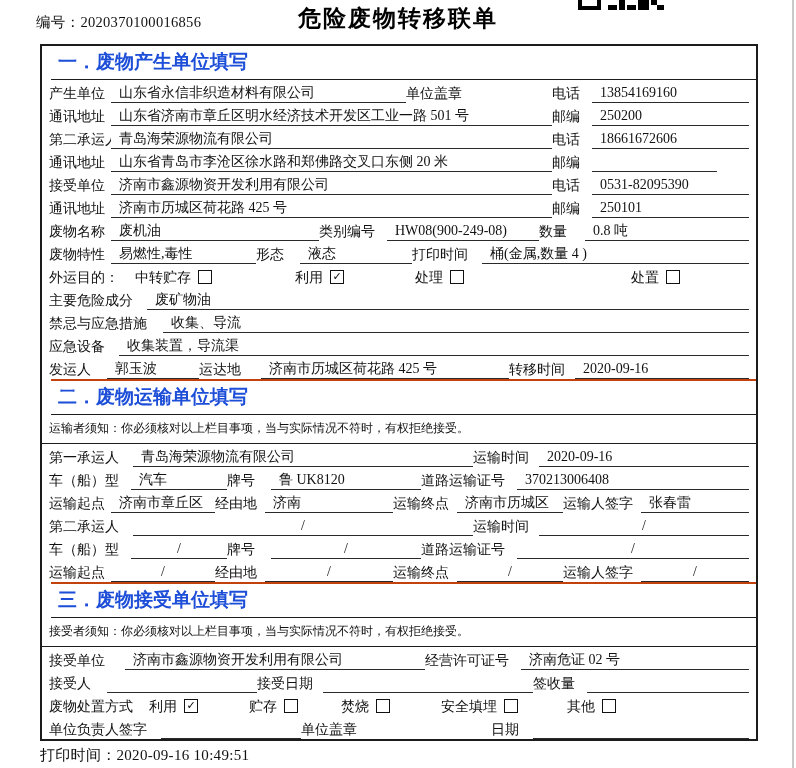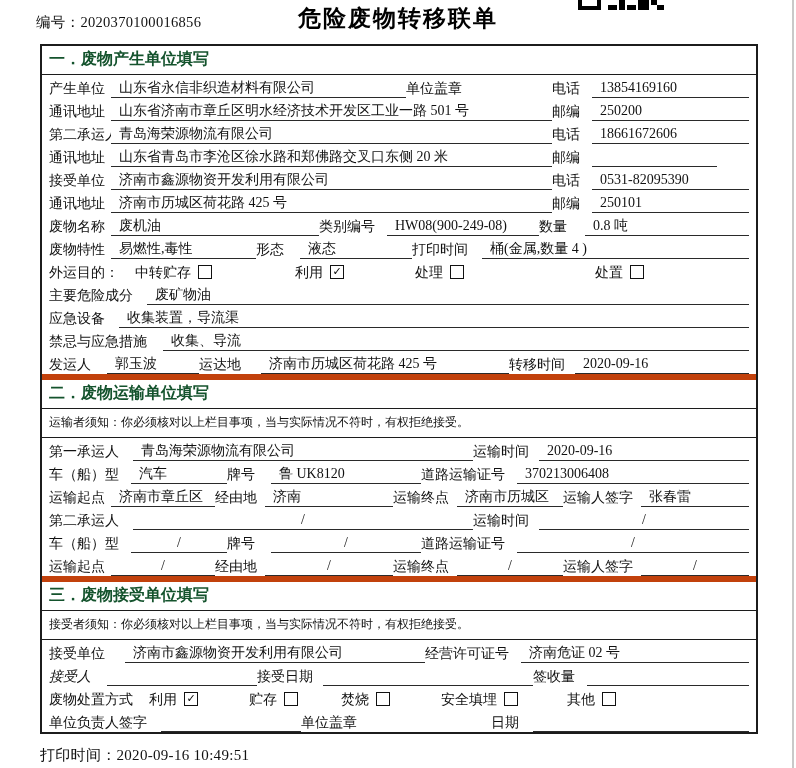--- a/index.html
+++ b/index.html
@@ -9,22 +9,22 @@
     overflow:hidden;
   }
   .serial{position:absolute;left:36px;top:13px;font-size:14.5px;letter-spacing:.3px;}
   .title{position:absolute;left:0;right:0;top:3px;margin:0;text-align:center;
     font-family:"Liberation Sans","DejaVu Sans",sans-serif;font-weight:bold;
     font-size:23px;letter-spacing:2px;color:#000;}
   .qr{position:absolute;left:578px;top:0;}
   .form-table{position:absolute;left:40px;top:44px;width:714px;
     border:2px solid #1c1c1c;background:#fff;}
   .sec-header{font-family:"Liberation Sans","DejaVu Sans",sans-serif;font-weight:bold;
-    font-size:16px;color:#14532d;padding:3px 7px 4px;border-bottom:1px solid #1c1c1c;}
-  .sec-header:not(:first-child){border-top:6px solid #c2410c;}
+    font-size:19px;color:#1d4ed8;padding:3px 7px 4px;border-bottom:1px solid #1c1c1c;margin-left:9px;}
+  .sec-header:not(:first-child){border-top:2px solid #c2410c;}
   .note{font-size:12px;padding:5px 7px 6px;border-bottom:1px solid #1c1c1c;}
   .row{display:flex;align-items:flex-end;height:23px;padding:0 7px;
     font-size:14px;white-space:nowrap;}
   .lbl{flex:none;line-height:19px;overflow:hidden;}
   .fld{flex:none;border-bottom:1px solid #2a2a2a;padding:0 4px 1px 8px;
     height:20px;box-sizing:border-box;line-height:19px;overflow:hidden;}
   .fld.c{text-align:center;padding:0 0 1px 0;}
   .grow{flex:1 1 auto;}
   .gap{flex:none;height:1px;}
   .chk{flex:none;display:flex;align-items:center;line-height:19px;}
@@ -116,36 +116,36 @@
         <span class="box"></span>
       </span>
       <span class="chk" style="width: 120px;">
         <span>利用</span>
         <span class="box">✓</span>
       </span>
       <span class="chk" style="width: 180px;">
         <span>处理</span>
         <span class="box"></span>
       </span>
-      <span class="chk" style="width: 120px;">
+      <span class="chk" style="width: 120px; margin-left: 36px;">
         <span>处置</span>
         <span class="box"></span>
       </span>
     </div>
     <div class="row">
       <span class="lbl" style="width: 98px;">主要危险成分</span>
       <span class="fld grow">废矿物油</span>
     </div>
     <div class="row">
+      <span class="lbl" style="width: 114px;">禁忌与应急措施</span>
+      <span class="fld grow">收集、导流</span>
+    </div>
+    <div class="row">
       <span class="lbl" style="width: 70px;">应急设备</span>
       <span class="fld grow">收集装置，导流渠</span>
-    </div>
-    <div class="row">
-      <span class="lbl" style="width: 114px;">禁忌与应急措施</span>
-      <span class="fld grow">收集、导流</span>
     </div>
     <div class="row">
       <span class="lbl" style="width: 58px;">发运人</span>
       <span class="fld" style="width: 92px;">郭玉波</span>
       <span class="lbl" style="width: 62px;">运达地</span>
       <span class="fld" style="width: 248px;">济南市历城区荷花路 425 号</span>
       <span class="lbl" style="width: 66px;">转移时间</span>
       <span class="fld grow">2020-09-16</span>
     </div>
     <div class="sec-header">二．废物运输单位填写</div>
@@ -200,21 +200,21 @@
     </div>
     <div class="sec-header">三．废物接受单位填写</div>
     <div class="note">接受者须知：你必须核对以上栏目事项，当与实际情况不符时，有权拒绝接受。</div>
     <div class="row">
       <span class="lbl" style="width: 76px;">接受单位</span>
       <span class="fld" style="width: 300px;">济南市鑫源物资开发利用有限公司</span>
       <span class="lbl" style="width: 96px;">经营许可证号</span>
       <span class="fld grow">济南危证 02 号</span>
     </div>
     <div class="row">
-      <span class="lbl" style="width: 58px; font-style: italic;">接受人</span>
+      <span class="lbl" style="width: 58px;">接受人</span>
       <span class="fld" style="width: 150px;"></span>
       <span class="lbl" style="width: 66px;">接受日期</span>
       <span class="fld" style="width: 210px;"></span>
       <span class="lbl" style="width: 54px;">签收量</span>
       <span class="fld grow"></span>
     </div>
     <div class="row">
       <span class="lbl" style="width: 100px;">废物处置方式</span>
       <span class="chk" style="width: 88px;">
         <span>利用</span>

